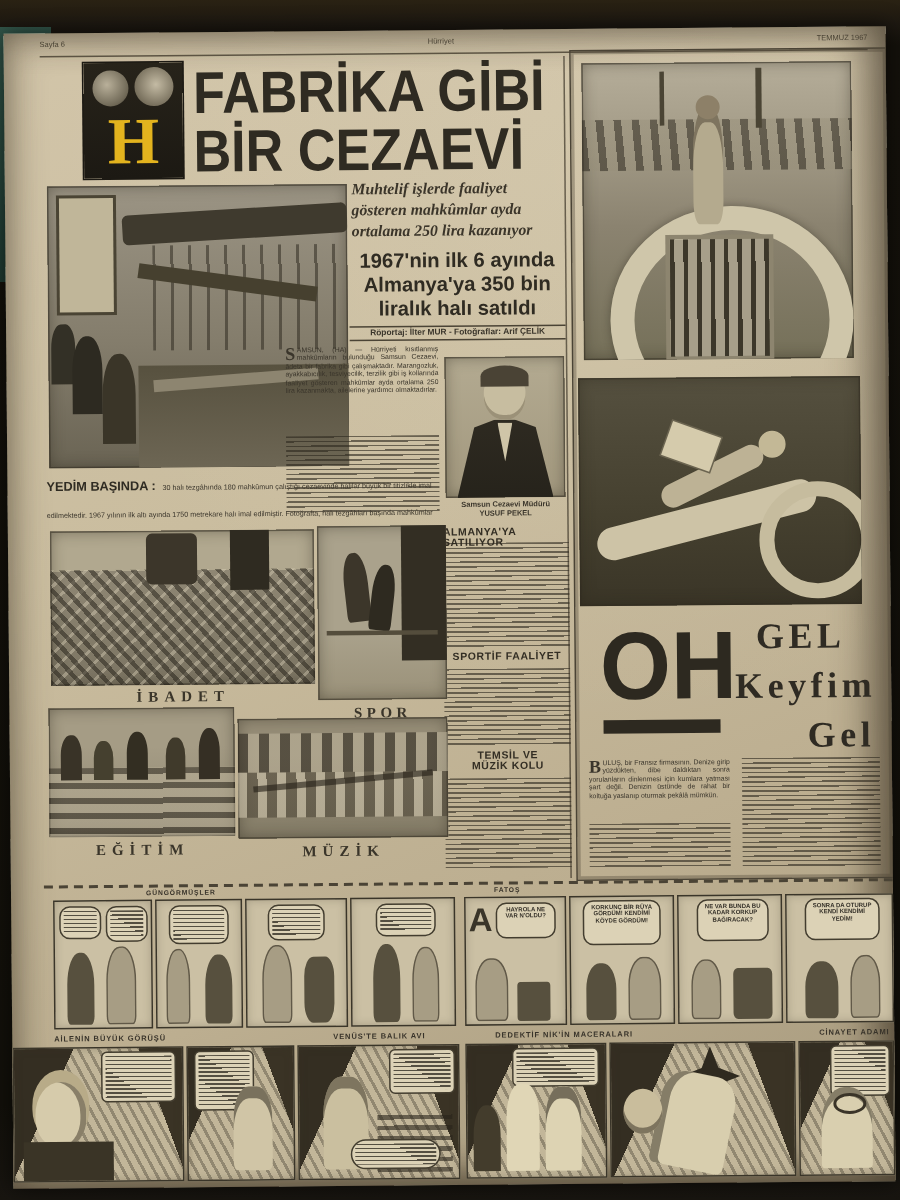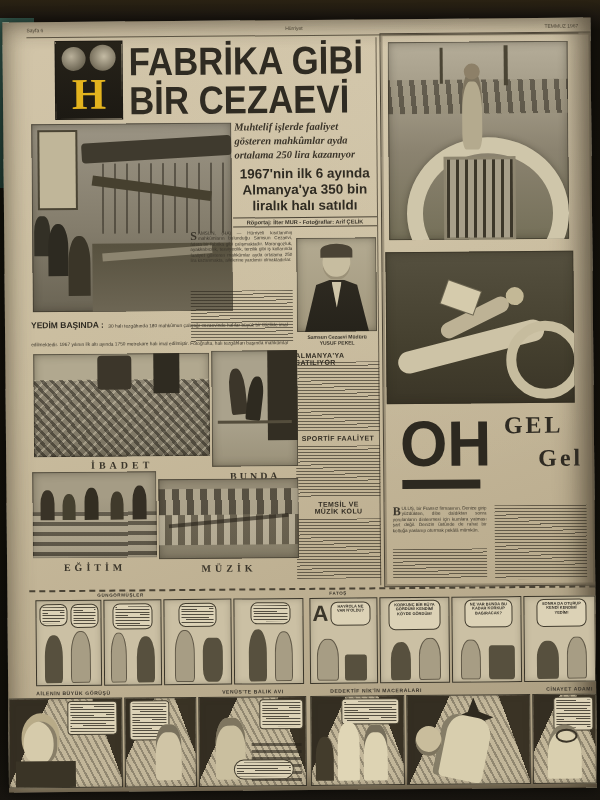--- a/index.html
+++ b/index.html
@@ -127,21 +127,21 @@
       <div style="left:120px;top:0;width:26px;height:40px;background:#2f2b21;"></div>
     </div>
     <div class="abs capser" style="left:28px;top:438px;width:176px;">İBADET</div>
 
     <div class="abs photo" style="left:206px;top:330px;width:86px;height:116px;background:linear-gradient(180deg,#aaa28c 0 60%,#9a9179 100%);">
       <div style="left:56px;top:0;width:30px;height:90px;background:#332e23;"></div>
       <div style="left:18px;top:18px;width:16px;height:46px;background:#3c362a;border-radius:45% 45% 10% 10%;transform:rotate(-6deg);"></div>
       <div style="left:36px;top:26px;width:15px;height:44px;background:#2e2a20;border-radius:45% 45% 10% 10%;transform:rotate(7deg);"></div>
       <div style="left:6px;top:70px;width:74px;height:3px;background:#544d3c;"></div>
     </div>
-    <div class="abs capser" style="left:206px;top:450px;width:86px;letter-spacing:3px;">BUNDA</div>
+    <div class="abs capser" style="left:206px;top:450px;width:86px;letter-spacing:3px;">SPOR</div>
 
     <div class="abs photo" style="left:26px;top:450px;width:124px;height:86px;background:linear-gradient(180deg,#a59c85 0 30%,#8e8672 100%);">
       <div style="left:0;top:40px;width:124px;height:46px;background:repeating-linear-gradient(180deg, rgba(40,35,26,.5) 0 4px, rgba(190,180,155,.5) 4px 10px);"></div>
       <div style="left:8px;top:18px;width:14px;height:30px;background:#393327;border-radius:45% 45% 0 0;"></div>
       <div style="left:30px;top:22px;width:13px;height:26px;background:#45402f;border-radius:45% 45% 0 0;"></div>
       <div style="left:52px;top:16px;width:14px;height:32px;background:#332e22;border-radius:45% 45% 0 0;"></div>
       <div style="left:78px;top:20px;width:13px;height:28px;background:#403a2b;border-radius:45% 45% 0 0;"></div>
       <div style="left:100px;top:14px;width:14px;height:34px;background:#352f24;border-radius:45% 45% 0 0;"></div>
     </div>
     <div class="abs capser" style="left:26px;top:540px;width:124px;">EĞİTİM</div>
@@ -171,20 +171,21 @@
         <div style="left:120px;top:70px;width:58px;height:58px;border:10px solid #c6bc9e;border-radius:50%;"></div>
         <div style="left:52px;top:58px;width:74px;height:16px;background:#bdb295;border-radius:10px;transform:rotate(-26deg);"></div>
         <div style="left:120px;top:36px;width:18px;height:18px;border-radius:50%;background:#c3b896;"></div>
         <div style="left:58px;top:34px;width:34px;height:24px;background:#d5cbac;transform:rotate(20deg);box-shadow:0 0 0 1px #6b6450;"></div>
       </div>
 
       <div class="abs" style="left:16px;top:378px;width:80px;font-weight:bold;font-size:64px;line-height:64px;color:#2d2920;transform:scaleX(.95);transform-origin:left top;">OH</div>
       <div class="abs" style="left:18px;top:446px;width:78px;height:9px;background:#2d2920;"></div>
       <div class="abs" style="left:96px;top:376px;width:110px;font-family:'Liberation Serif',serif;font-weight:bold;font-size:24px;line-height:33px;letter-spacing:3px;color:#2f2b23;">
         <div style="padding-left:24px;">GEL</div>
+        <div style="padding-left:10px;">Keyfim</div>
         <div style="padding-left:58px;">Gel</div>
       </div>
 
       <div class="abs tiny" style="left:8px;top:472px;width:94px;height:42px;">
         <span class="dc">B</span><span>ULUŞ, bir Fransız firmasının. Denize girip yüzdükten, dibe daldıktan sonra yorulanların dinlenmesi için kumlara yatması şart değil. Denizin üstünde de rahat bir koltuğa yaslanıp oturmak pekâlâ mümkün.</span>
       </div>
       <div class="abs tl" style="left:8px;top:515px;width:94px;height:30px;"></div>
       <div class="abs tl" style="left:110px;top:472px;width:92px;height:74px;"></div>
     </div>
 

